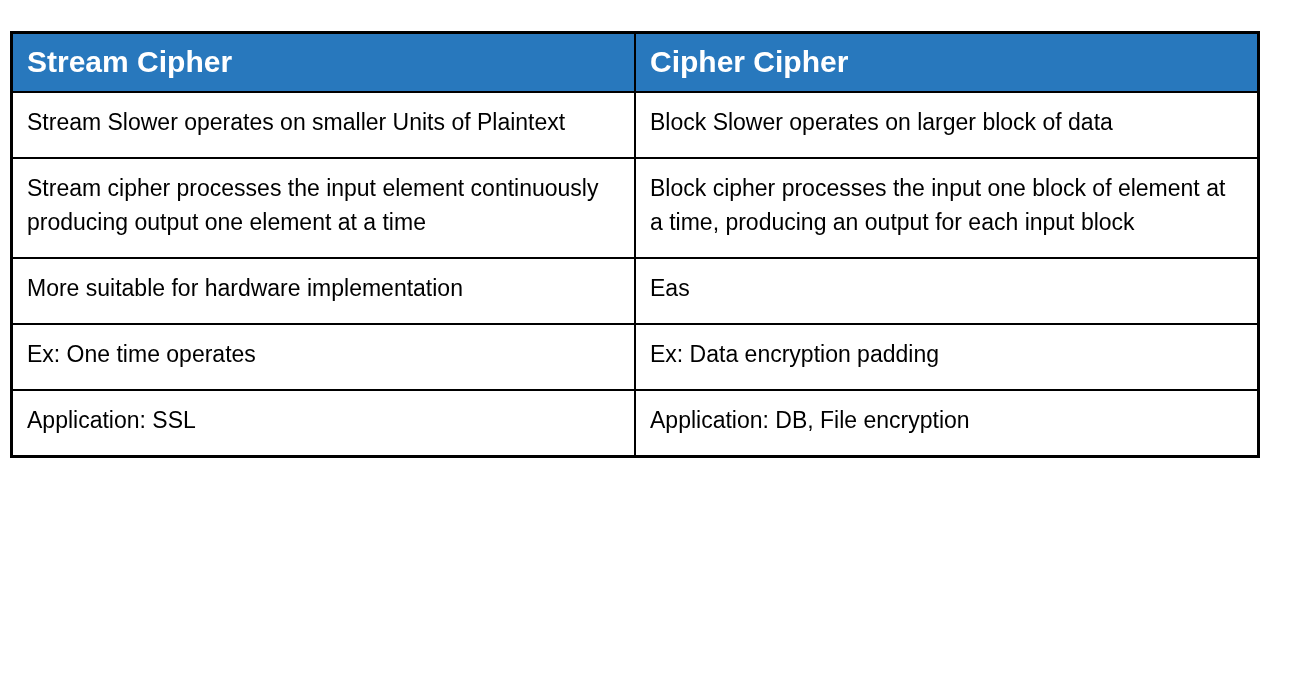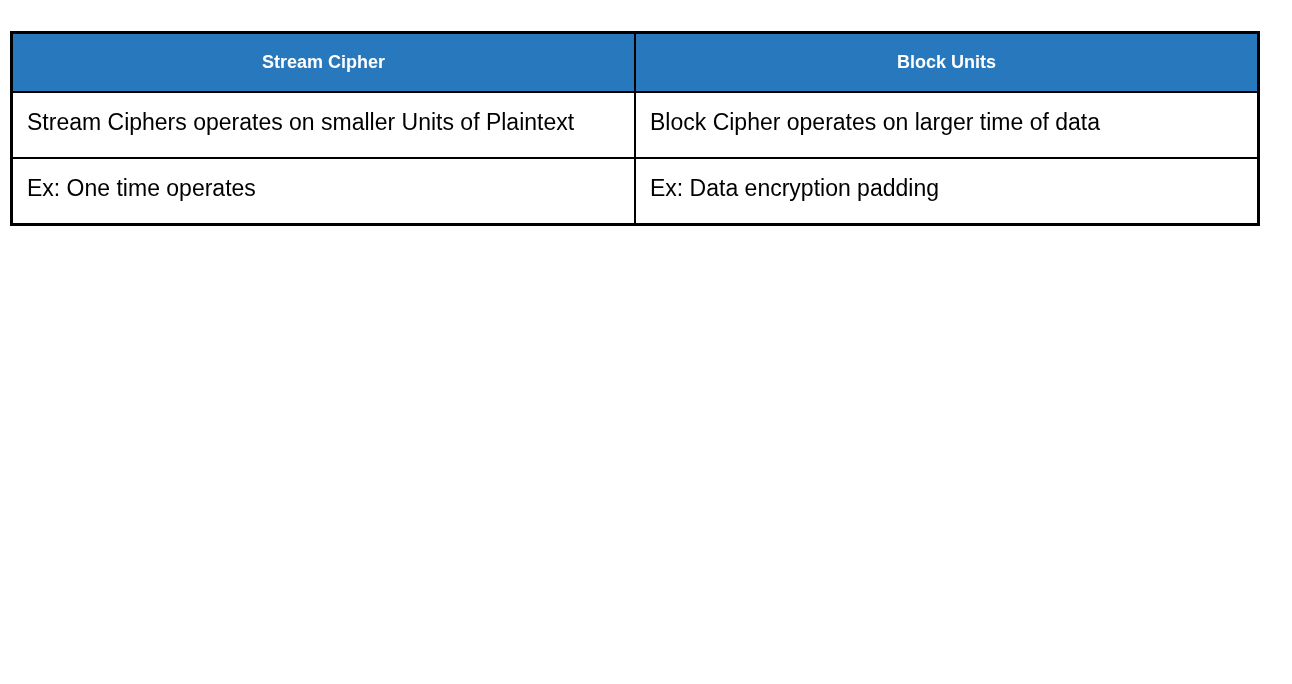--- a/index.html
+++ b/index.html
@@ -25,23 +25,23 @@
   table.cipher-table {
     width: 100%;
     border-collapse: collapse;
     border: 3px solid var(--border-color);
     table-layout: fixed;
   }
   table.cipher-table th {
     width: 50%;
     background: var(--header-bg);
     color: var(--header-fg);
-    font-size: 18px;
+    font-size: 30px;
     font-weight: bold;
-    text-align: center;
+    text-align: left;
     vertical-align: middle;
     padding: 11px 14px 12px 14px;
     line-height: 34px;
     border: 2px solid var(--border-color);
   }
   table.cipher-table td {
     font-size: 23px;
     color: #000000;
     text-align: left;
     vertical-align: top;
@@ -53,27 +53,39 @@
   }
 </style>
 </head>
 <body>
 
 <div class="table-wrap">
   <table class="cipher-table">
     <thead>
       <tr>
         <th>Stream Cipher</th>
-        <th>Block Units</th>
+        <th>Cipher Cipher</th>
       </tr>
     </thead>
     <tbody>
       <tr>
-        <td>Stream Ciphers operates on smaller Units of Plaintext</td>
-        <td>Block Cipher operates on larger time of data</td>
+        <td>Stream Slower operates on smaller Units of Plaintext</td>
+        <td>Block Slower operates on larger block of data</td>
+      </tr>
+      <tr>
+        <td>Stream cipher processes the input element continuously producing output one element at a time</td>
+        <td>Block cipher processes the input one block of element at a time, producing an output for each input block</td>
+      </tr>
+      <tr>
+        <td>More suitable for hardware implementation</td>
+        <td>Eas</td>
       </tr>
       <tr>
         <td>Ex: One time operates</td>
         <td>Ex: Data encryption padding</td>
+      </tr>
+      <tr>
+        <td>Application: SSL</td>
+        <td>Application: DB, File encryption</td>
       </tr>
     </tbody>
   </table>
 </div>
 
 </body></html>

